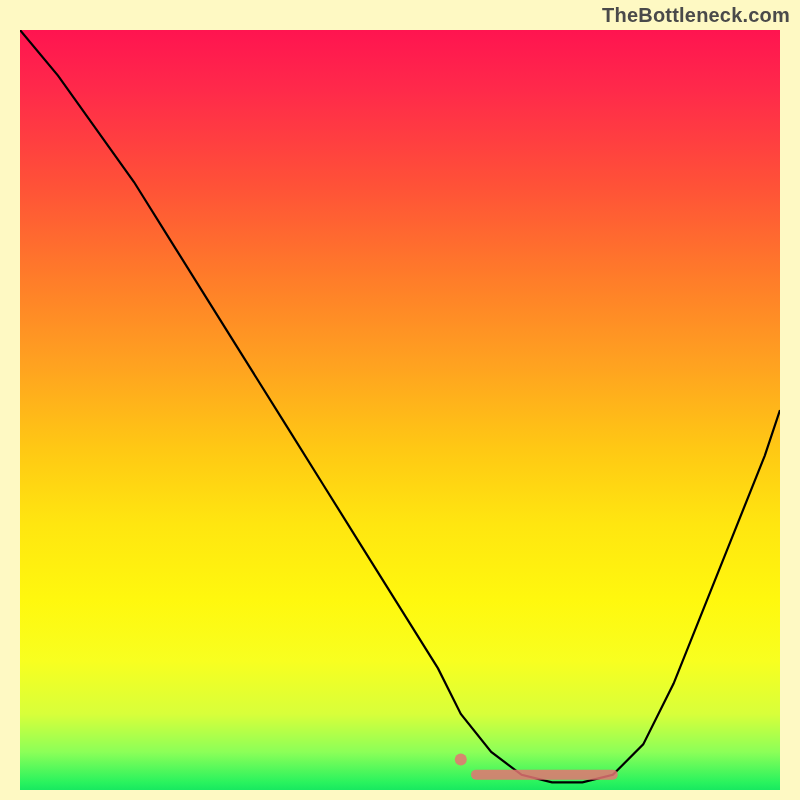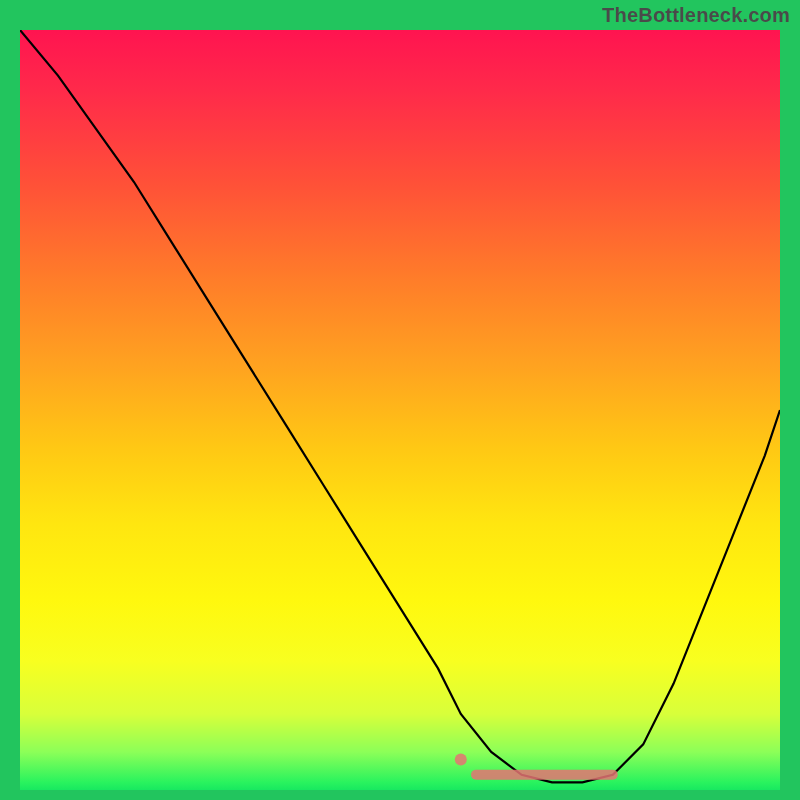--- a/index.html
+++ b/index.html
@@ -1,21 +1,21 @@
 <!DOCTYPE html>
 <html><head>
 <meta charset="utf-8">
 <style>
   * { margin: 0; padding: 0; box-sizing: border-box; }
   html, body { width: 800px; height: 800px; overflow: hidden; background: #000; font-family: Arial, Helvetica, sans-serif; }
   .stage {
     position: relative;
     width: 800px;
     height: 800px;
-    background: #22c55e;
+    background: #fef9c3;
   }
   .watermark {
     position: absolute;
     top: 4px;
     right: 10px;
     color: #4a4a4a;
     font-size: 20px;
     font-weight: bold;
     letter-spacing: 0.2px;
     font-family: Arial, sans-serif;

